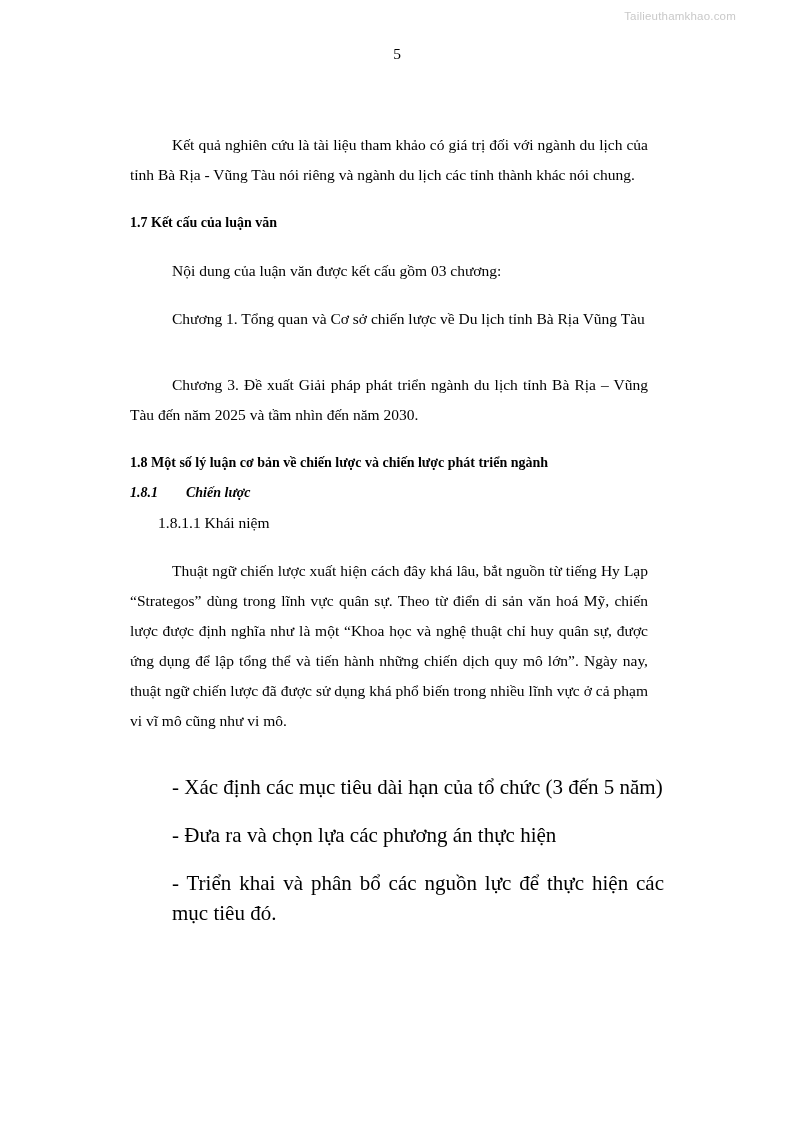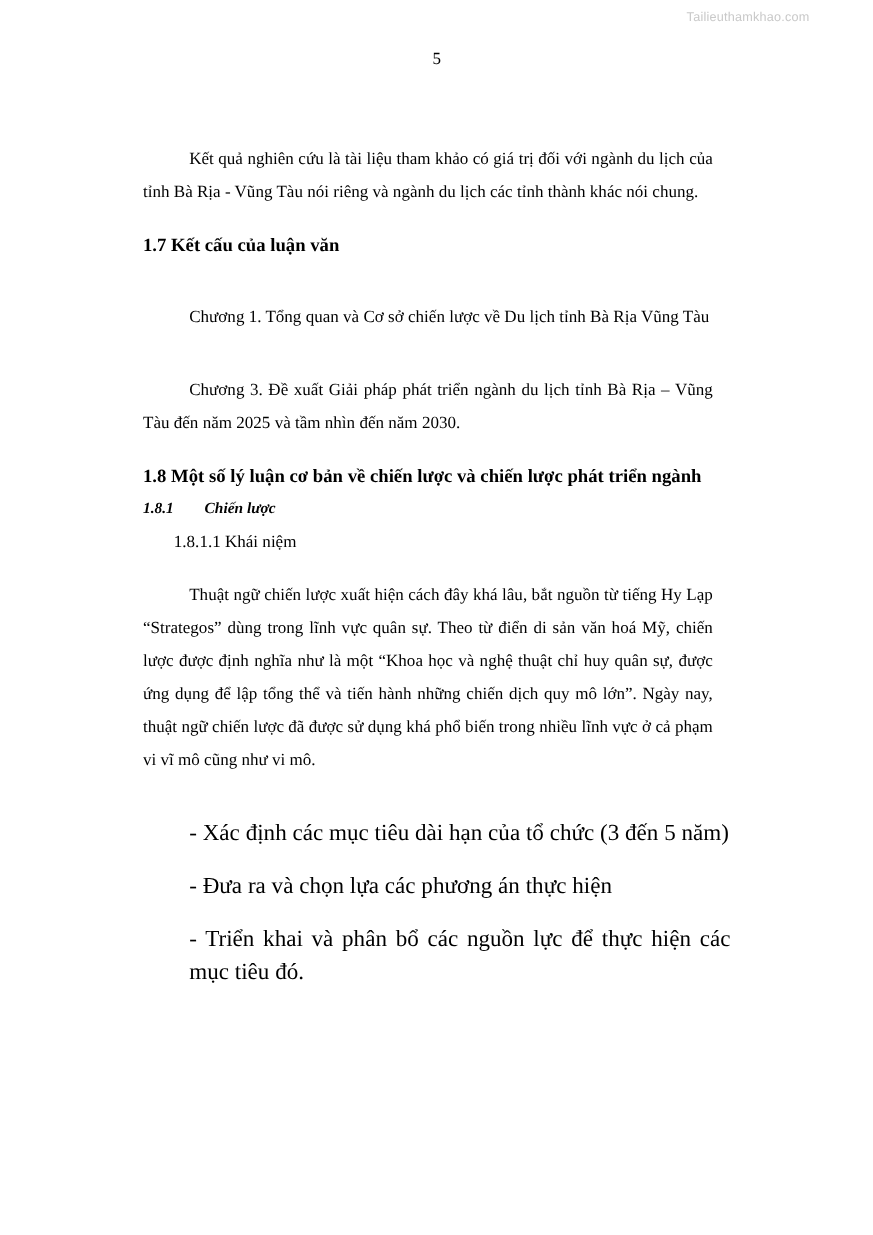--- a/index.html
+++ b/index.html
@@ -53,21 +53,21 @@
     font-size: 15.5px;
     line-height: 30px;
     text-align: justify;
     text-justify: inter-word;
   }
   p.body-indent {
     text-indent: 42px;
   }
   .h-bold {
     font-weight: bold;
-    font-size: 17px;
+    font-size: 14px;
     line-height: 30px;
     margin: 0;
   }
   .h-bold-italic {
     font-weight: bold;
     font-style: italic;
     font-size: 14px;
     line-height: 30px;
     margin: 0;
   }
@@ -99,20 +99,21 @@
   <div class="content">
 
     <p class="body-indent">Kết quả nghiên cứu là tài liệu tham khảo có giá trị đối với ngành du lịch của tỉnh Bà Rịa - Vũng Tàu nói riêng và ngành du lịch các tỉnh thành khác nói chung.</p>
 
     <div class="gap-md"></div>
 
     <p class="h-bold">1.7 Kết cấu của luận văn</p>
 
     <div class="gap-md"></div>
 
+    <p class="body-indent">Nội dung của luận văn được kết cấu gồm 03 chương:</p>
 
     <div class="gap-md"></div>
 
     <p class="body-indent">Chương 1. Tổng quan và Cơ sở chiến lược về Du lịch tỉnh Bà Rịa Vũng Tàu</p>
 
     <div class="gap-md"></div>
 
 
     <div class="gap-md"></div>
 

